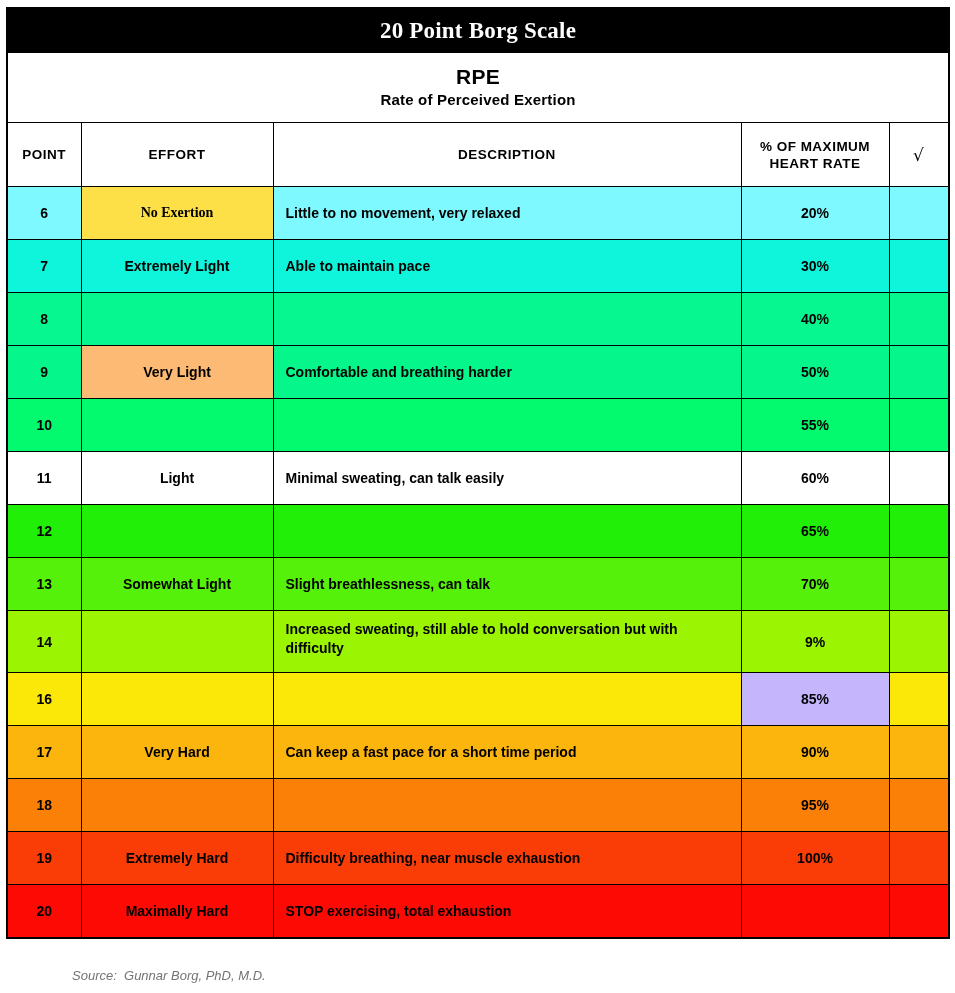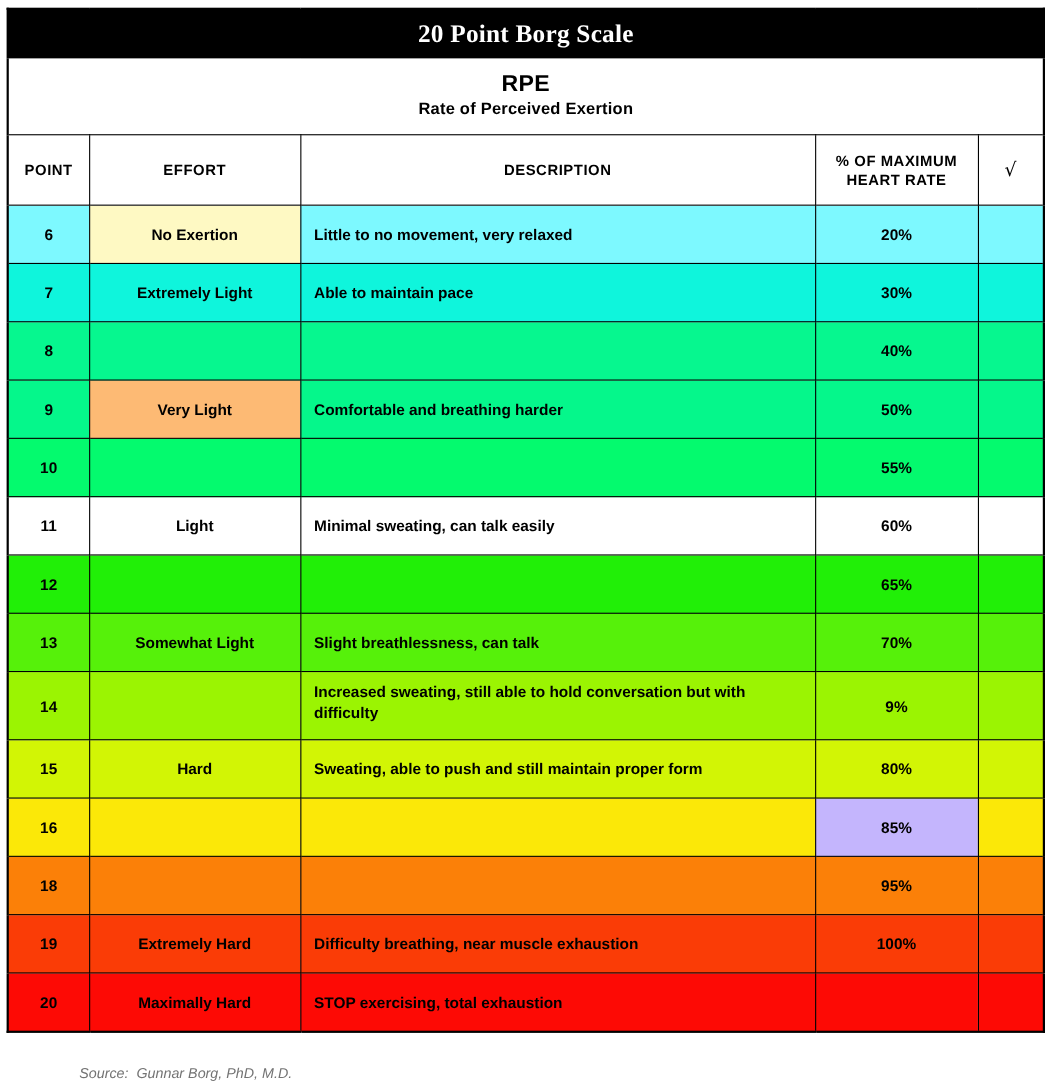--- a/index.html
+++ b/index.html
@@ -173,21 +173,21 @@
           <td class="col-desc">DESCRIPTION</td>
           <td class="col-pct">
             <div class="hdr-hr">% OF MAXIMUM</div>
             <div class="hdr-hr">HEART RATE</div>
           </td>
           <td class="col-check">√</td>
         </tr>
 
       <tr class="data-row">
             <td class="c-point" style="background-color: rgb(125, 249, 255);">6</td>
-            <td class="c-effort" style="background-color: #fef9c3;">No Exertion</td>
+            <td class="c-effort" style="background-color: #fde047; font-family: Liberation Serif, serif;">No Exertion</td>
             <td class="c-desc" style="background-color: rgb(125, 249, 255);">Little to no movement, very relaxed</td>
             <td class="c-pct" style="background-color: rgb(125, 249, 255);">20%</td>
             <td class="c-check" style="background-color: rgb(125, 249, 255);"></td>
           </tr>
           <tr class="data-row">
             <td class="c-point" style="background-color: rgb(15, 245, 220);">7</td>
             <td class="c-effort" style="background-color: rgb(15, 245, 220);">Extremely Light</td>
             <td class="c-desc" style="background-color: rgb(15, 245, 220);">Able to maintain pace</td>
             <td class="c-pct" style="background-color: rgb(15, 245, 220);">30%</td>
             <td class="c-check" style="background-color: rgb(15, 245, 220);"></td>
@@ -235,32 +235,32 @@
             <td class="c-check" style="background-color: rgb(86, 241, 10);"></td>
           </tr>
           <tr class="data-row">
             <td class="c-point" style="background-color: rgb(155, 244, 2);">14</td>
             <td class="c-effort" style="background-color: rgb(155, 244, 2);"></td>
             <td class="c-desc two-line" style="background-color: rgb(155, 244, 2);">Increased sweating, still able to hold conversation but with difficulty</td>
             <td class="c-pct" style="background-color: rgb(155, 244, 2);">9%</td>
             <td class="c-check" style="background-color: rgb(155, 244, 2);"></td>
           </tr>
           <tr class="data-row">
-            <td class="c-point" style="background-color: rgb(210, 245, 5);">15</td>
-            <td class="c-effort" style="background-color: rgb(210, 245, 5);">Hard</td>
-            <td class="c-desc" style="background-color: rgb(210, 245, 5);">Sweating, able to push and still maintain proper form</td>
-            <td class="c-pct" style="background-color: rgb(210, 245, 5);">80%</td>
-            <td class="c-check" style="background-color: rgb(210, 245, 5);"></td>
-          </tr>
-          <tr class="data-row">
             <td class="c-point" style="background-color: rgb(251, 232, 8);">16</td>
             <td class="c-effort" style="background-color: rgb(251, 232, 8);"></td>
             <td class="c-desc" style="background-color: rgb(251, 232, 8);"></td>
             <td class="c-pct" style="background-color: #c4b5fd;">85%</td>
             <td class="c-check" style="background-color: rgb(251, 232, 8);"></td>
+          </tr>
+          <tr class="data-row">
+            <td class="c-point" style="background-color: rgb(252, 181, 12);">17</td>
+            <td class="c-effort" style="background-color: rgb(252, 181, 12);">Very Hard</td>
+            <td class="c-desc" style="background-color: rgb(252, 181, 12);">Can keep a fast pace for a short time period</td>
+            <td class="c-pct" style="background-color: rgb(252, 181, 12);">90%</td>
+            <td class="c-check" style="background-color: rgb(252, 181, 12);"></td>
           </tr>
           <tr class="data-row">
             <td class="c-point" style="background-color: rgb(251, 128, 8);">18</td>
             <td class="c-effort" style="background-color: rgb(251, 128, 8);"></td>
             <td class="c-desc" style="background-color: rgb(251, 128, 8);"></td>
             <td class="c-pct" style="background-color: rgb(251, 128, 8);">95%</td>
             <td class="c-check" style="background-color: rgb(251, 128, 8);"></td>
           </tr>
           <tr class="data-row">
             <td class="c-point" style="background-color: rgb(250, 60, 6);">19</td>

